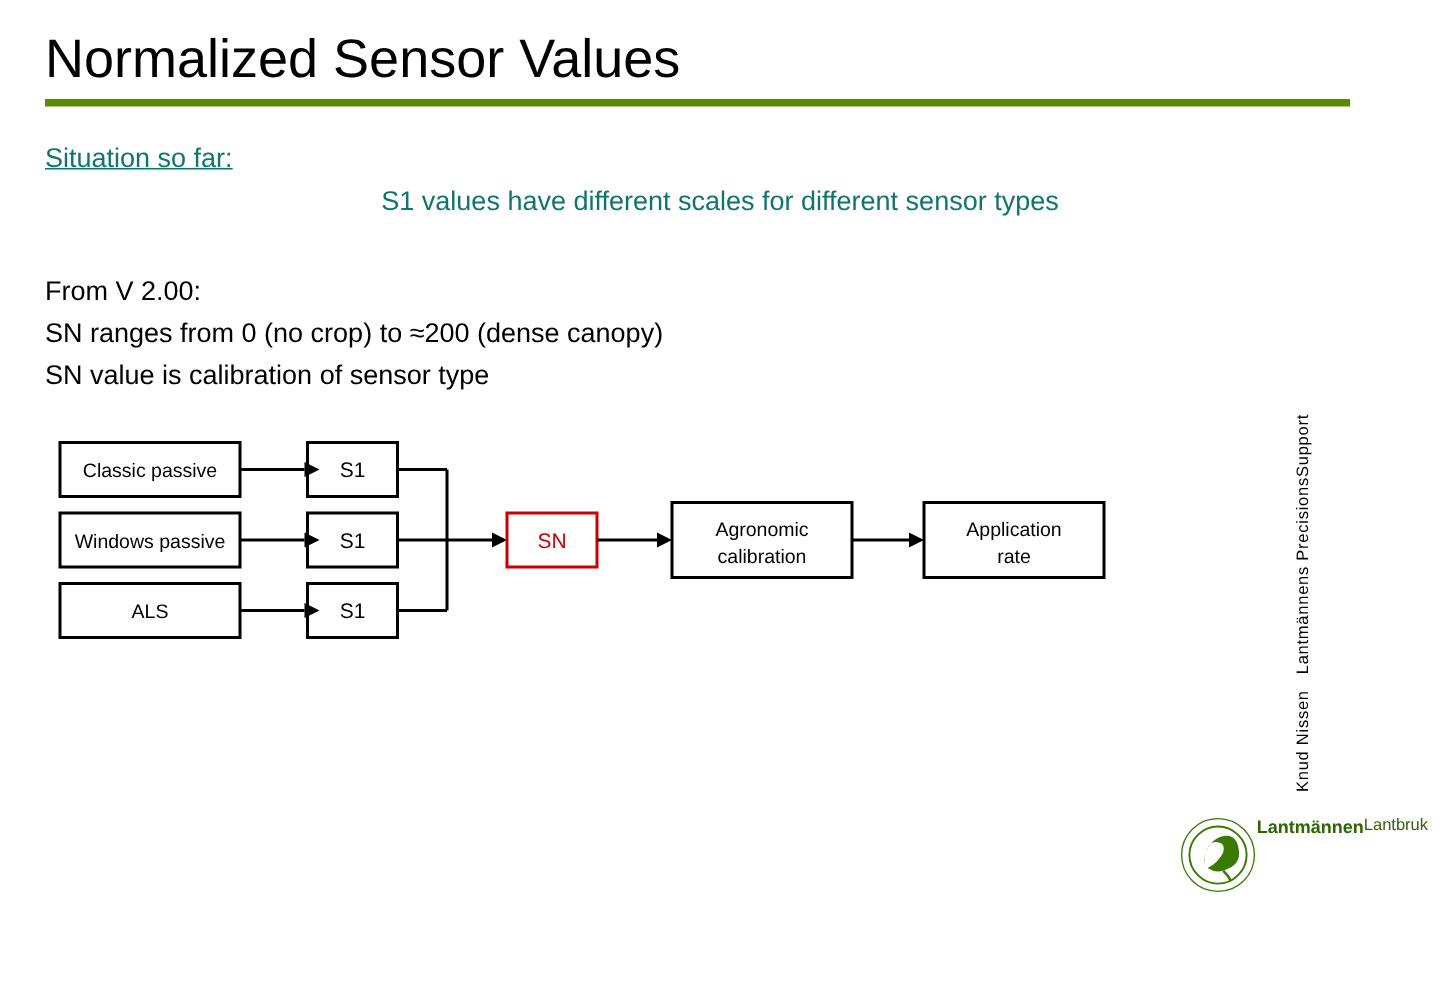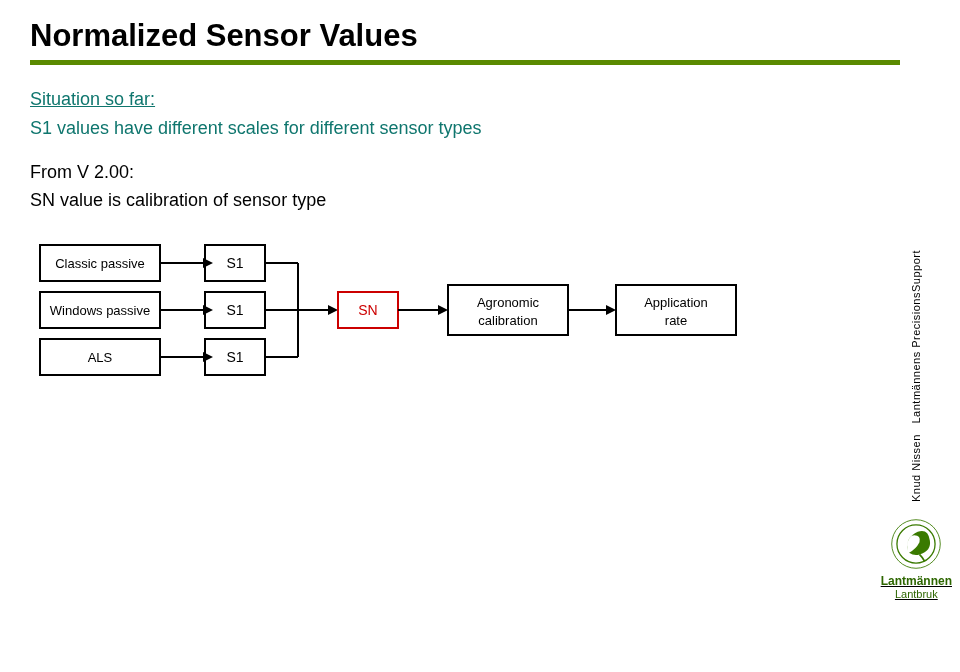--- a/index.html
+++ b/index.html
@@ -14,22 +14,22 @@
     }
 
     .page {
       width: 960px;
       height: 672px;
       position: relative;
       padding: 18px 30px 10px 30px;
     }
 
     .title {
-      font-size: 31px;
-      font-weight: bold;
+      font-size: 36px;
+      font-weight: normal;
       color: #000;
       margin-bottom: 6px;
     }
 
     .green-line {
       height: 5px;
       background: #5a8a00;
       width: 870px;
       margin-bottom: 24px;
     }
@@ -75,23 +75,22 @@
       transform: rotate(180deg);
       font-size: 11px;
       color: #000;
       white-space: nowrap;
       letter-spacing: 0.5px;
       margin-bottom: 16px;
     }
 
     .logo-area {
       display: flex;
-      flex-direction: column;
-      align-items: center;
-      text-decoration: underline;
+      flex-direction: row;
+      align-items: flex-start;
     }
 
     .logo-circle {
       width: 52px;
       height: 52px;
       margin-bottom: 4px;
     }
 
     .logo-text-lantmannen {
       font-size: 12px;
@@ -108,25 +107,26 @@
 
 <div class="page">
 
   <div class="title">Normalized Sensor Values</div>
   <div class="green-line"></div>
 
   <div>
     <div class="situation-text">
       <span class="situation-heading">Situation so far:</span>
     </div>
-    <div class="situation-text" style="margin-bottom:20px;">S1 values have different scales for different sensor types</div>
+    <div class="situation-text" style="margin-bottom:36px;text-align:center;">S1 values have different scales for different sensor types</div>
   </div>
 
   <div class="body-text">
     <div>From V 2.00:</div>
+    <div>SN ranges from 0 (no crop) to ≈200 (dense canopy)</div>
     <div>SN value is calibration of sensor type</div>
   </div>
 
   <div class="diagram-wrapper">
     <svg width="870" height="150">
 
       <rect x="10" y="10" width="120" height="36" fill="white" stroke="#000" stroke-width="2"></rect>
       <text x="70" y="33" text-anchor="middle" font-size="13" font-family="Arial">Classic passive</text>
 
       <rect x="10" y="57" width="120" height="36" fill="white" stroke="#000" stroke-width="2"></rect>

